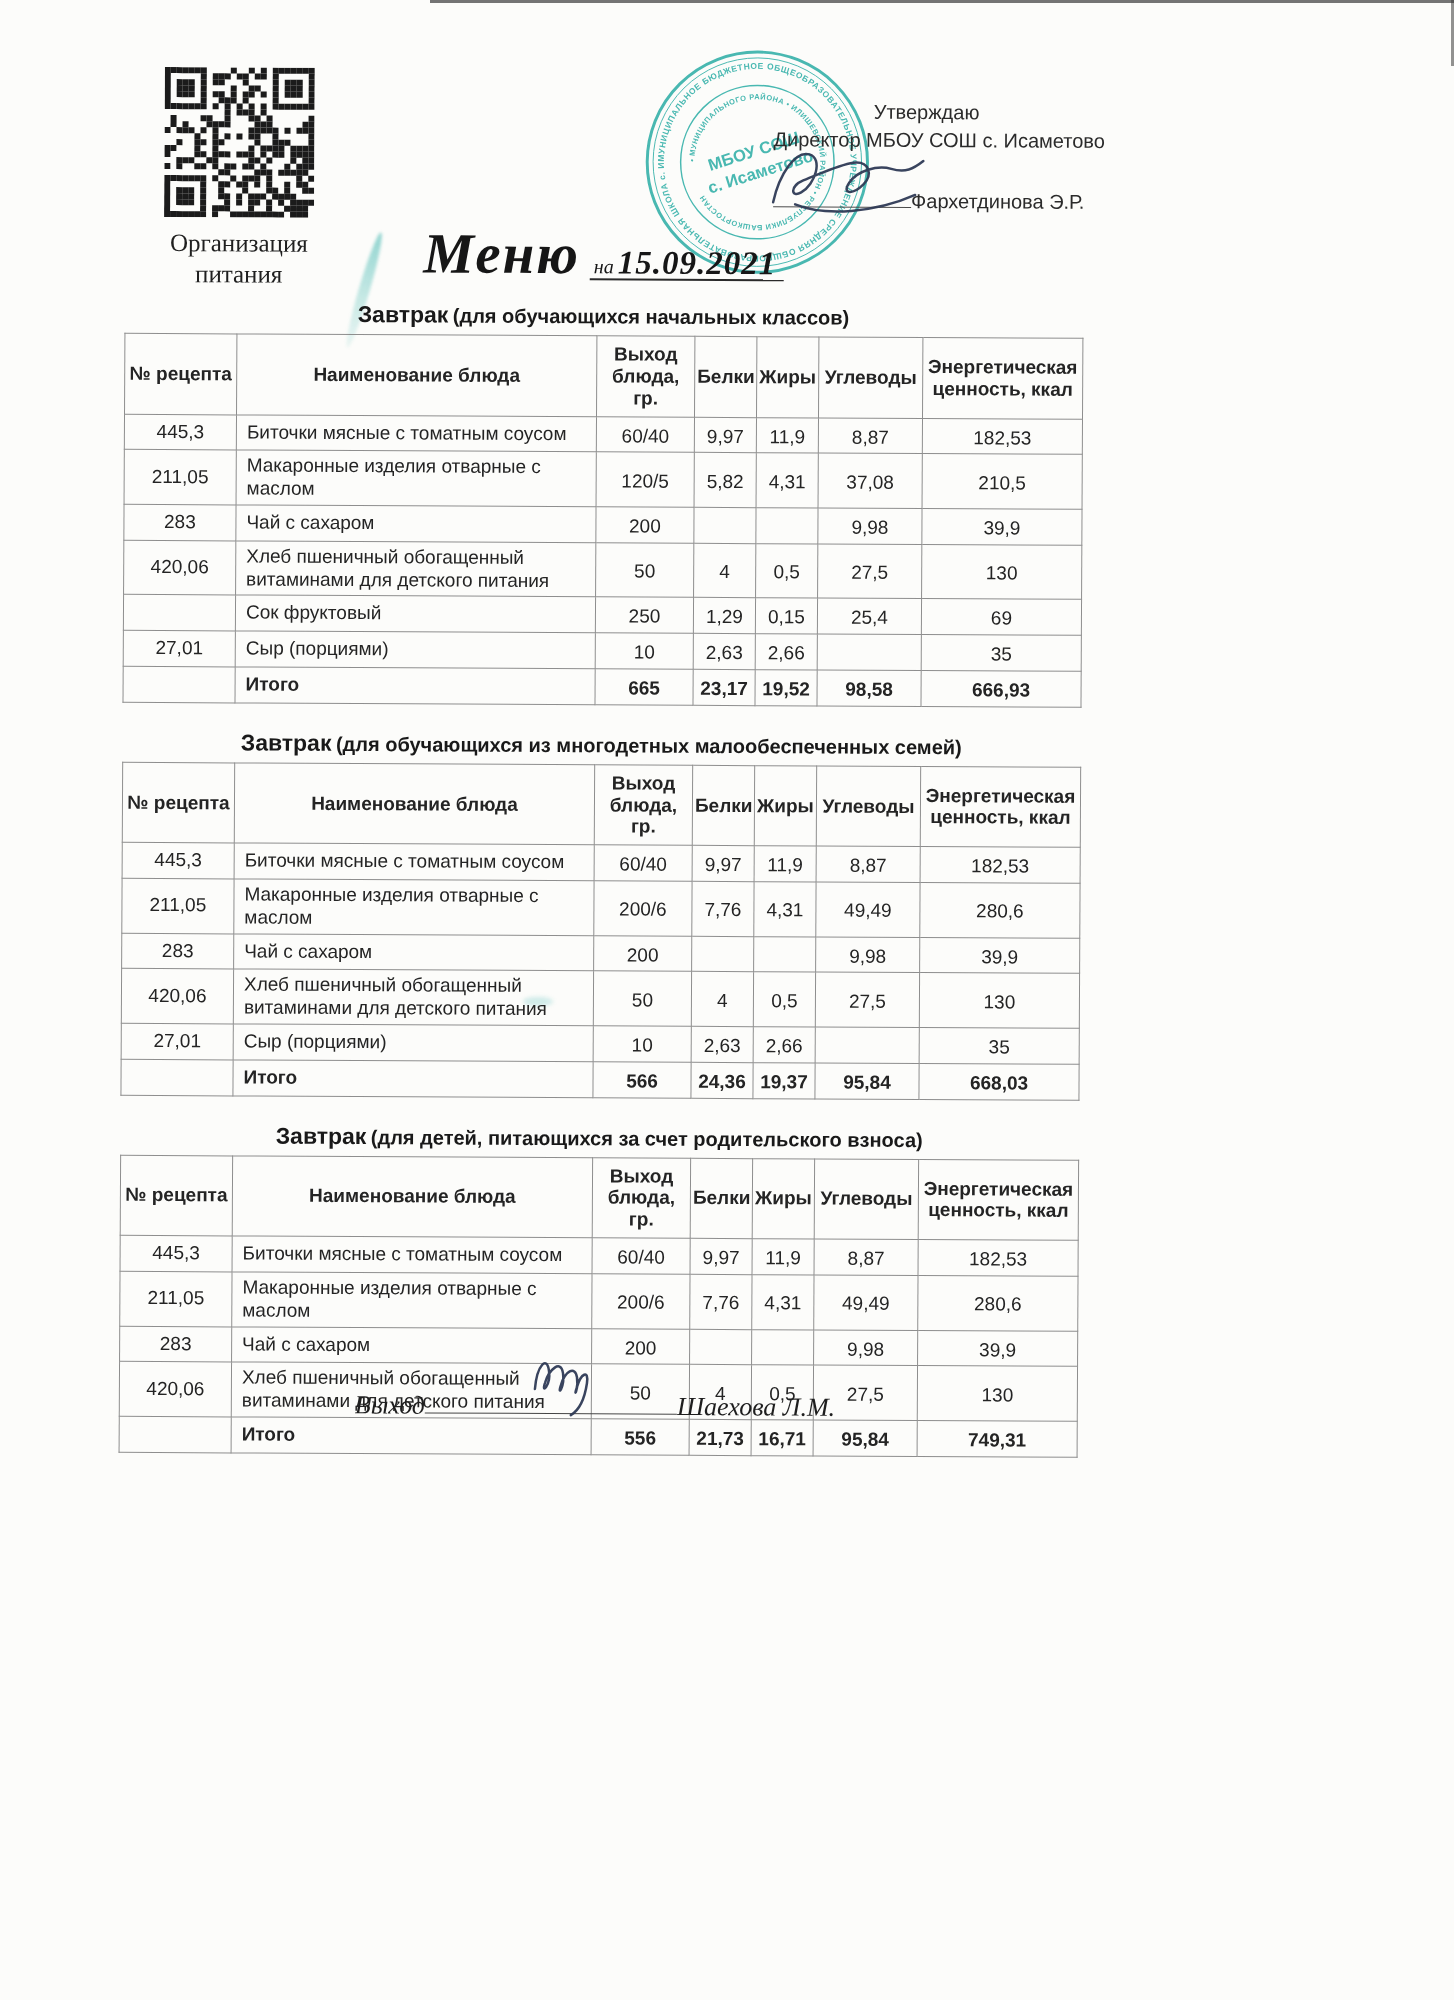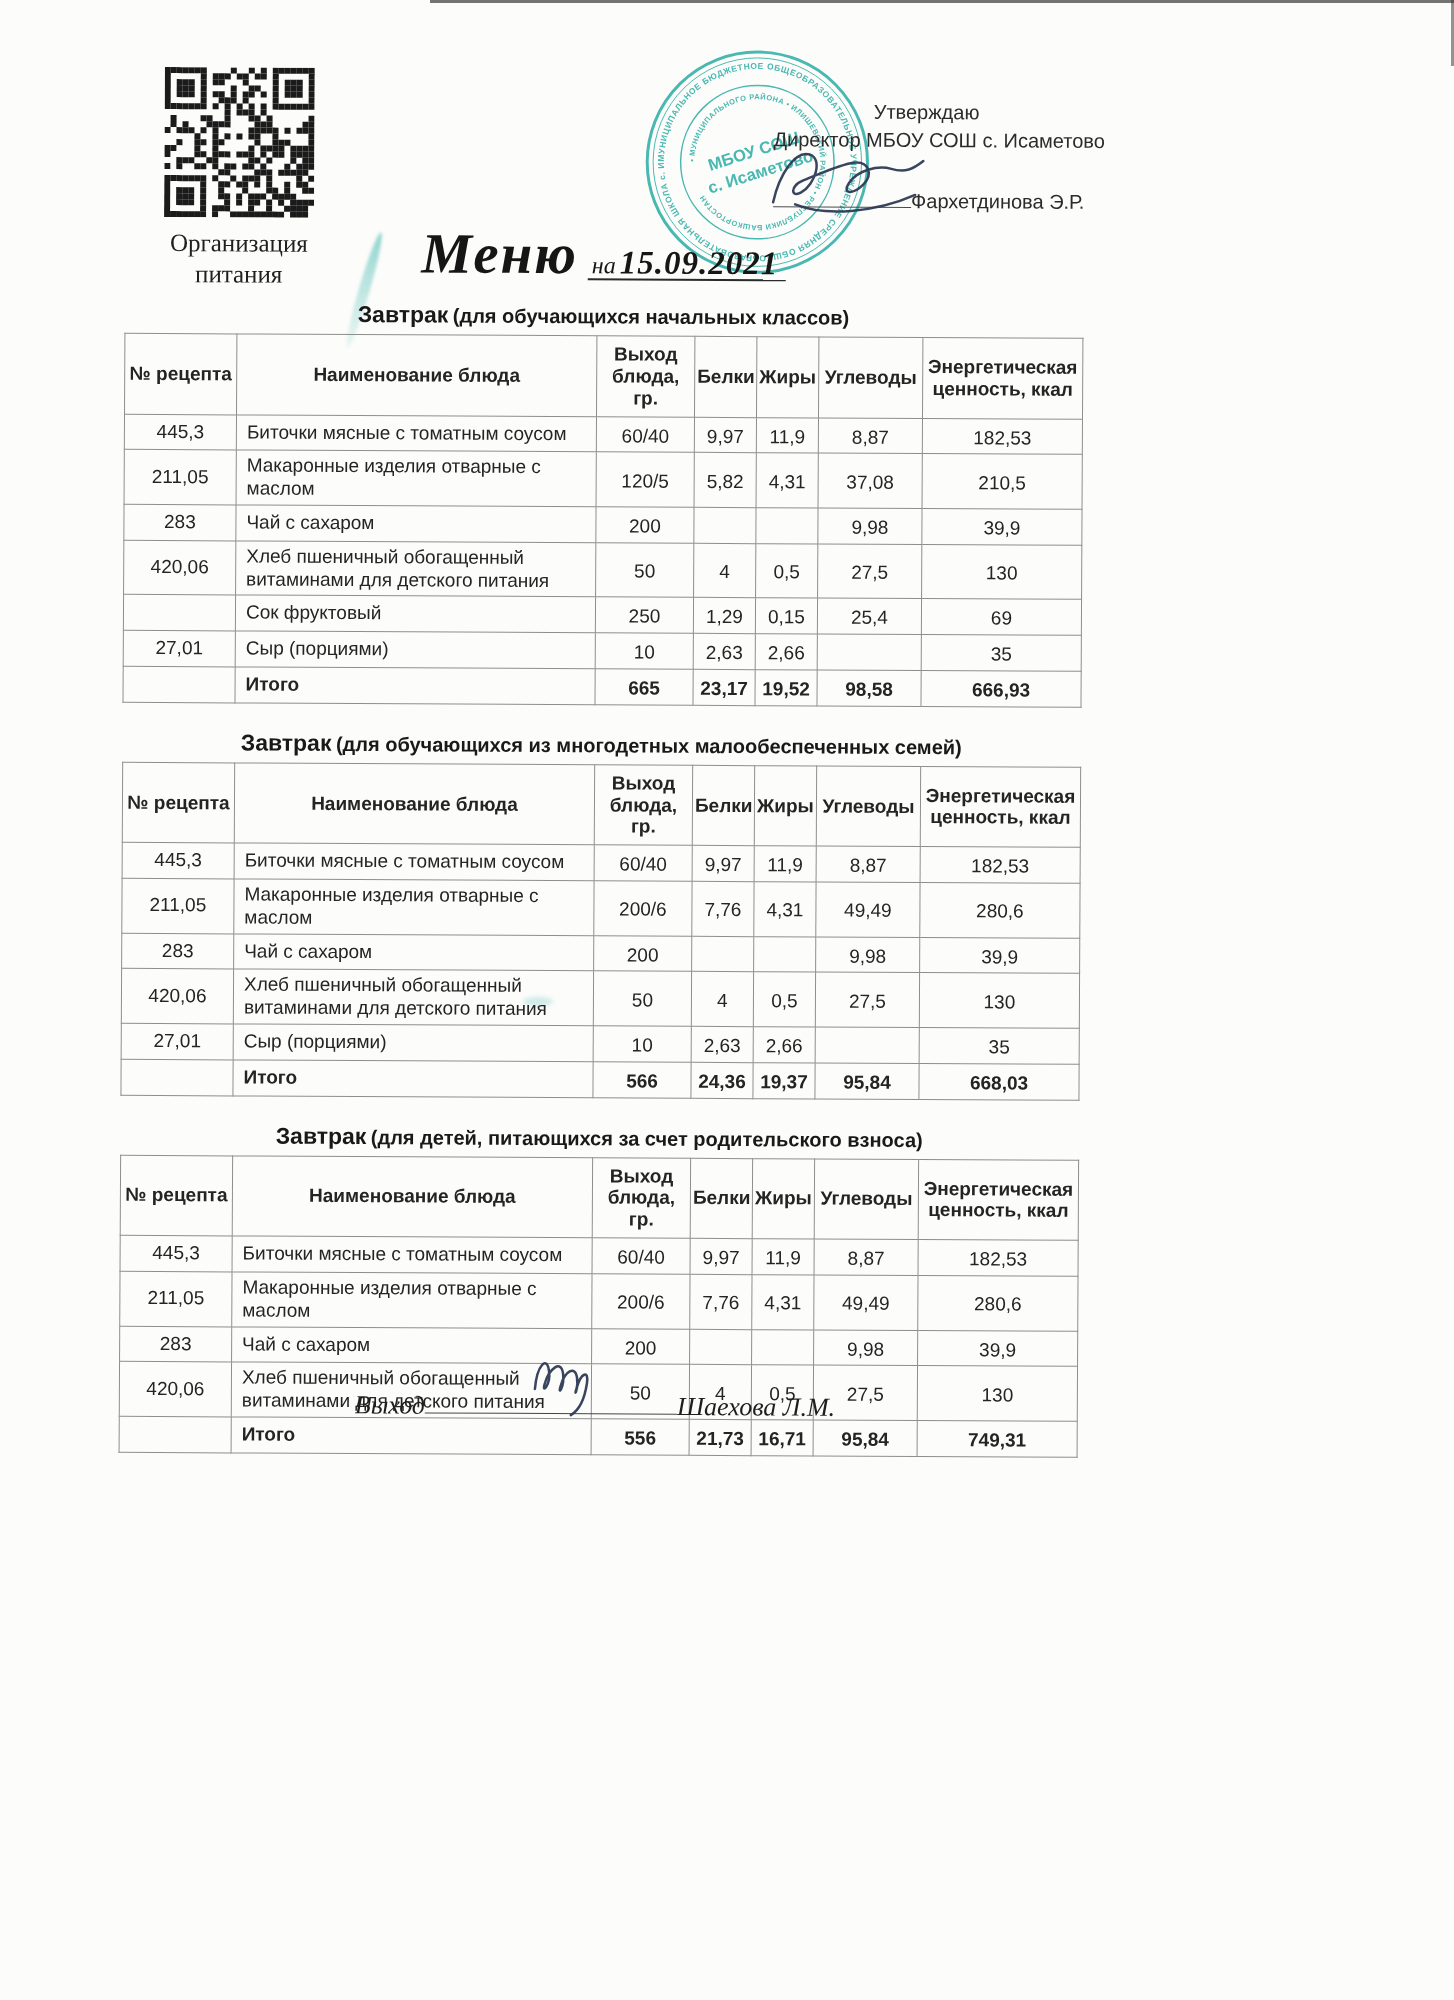--- a/index.html
+++ b/index.html
@@ -39,21 +39,21 @@
   .approve .a2 { white-space:nowrap; }
   .approve .sig { position:absolute; left:-10px; top:40px; width:172px; height:82px; }
   .approve .nameline { margin-top:36px; text-align:right; white-space:nowrap; }
   .uline { display:inline-block; border-bottom:1.5px solid #4a4a4a; height:1em; vertical-align:baseline; }
 
   
   .menu-title-row { position:absolute; left:122px; top:222px; width:958px; text-align:center;
     font-family:"Liberation Serif", serif; color:#161616; white-space:nowrap; }
   .menu-word { font-size:57px; font-weight:700; font-style:italic; letter-spacing:2px; margin-right:10px; }
   .menu-underline { border-bottom:2px solid #2a2a2a; padding:0 8px 2px 4px; }
-  .menu-on   { font-size:24px; font-style:italic;margin-top:33px; }
+  .menu-on   { font-size:20px; font-style:italic;margin-top:33px; }
   .menu-date { font-size:33px; font-style:italic; font-weight:700; letter-spacing:1px; }
 
   
   .content { position:absolute; left:122px; top:303px; width:958px; }
   .tbl-section + .tbl-section { margin-top:26px; }
   .tbl-title { text-align:center; margin-bottom:6px; color:#191919; }
   .tbl-title .t-bold { font-size:23px; font-weight:700; }
   .tbl-title .t-rest { font-size:20px; font-weight:600; }
   table.menu { width:100%; border-collapse:collapse; table-layout:fixed; }
   .menu th, .menu td { border:1.4px solid #8e8e8e; color:#242424; }

